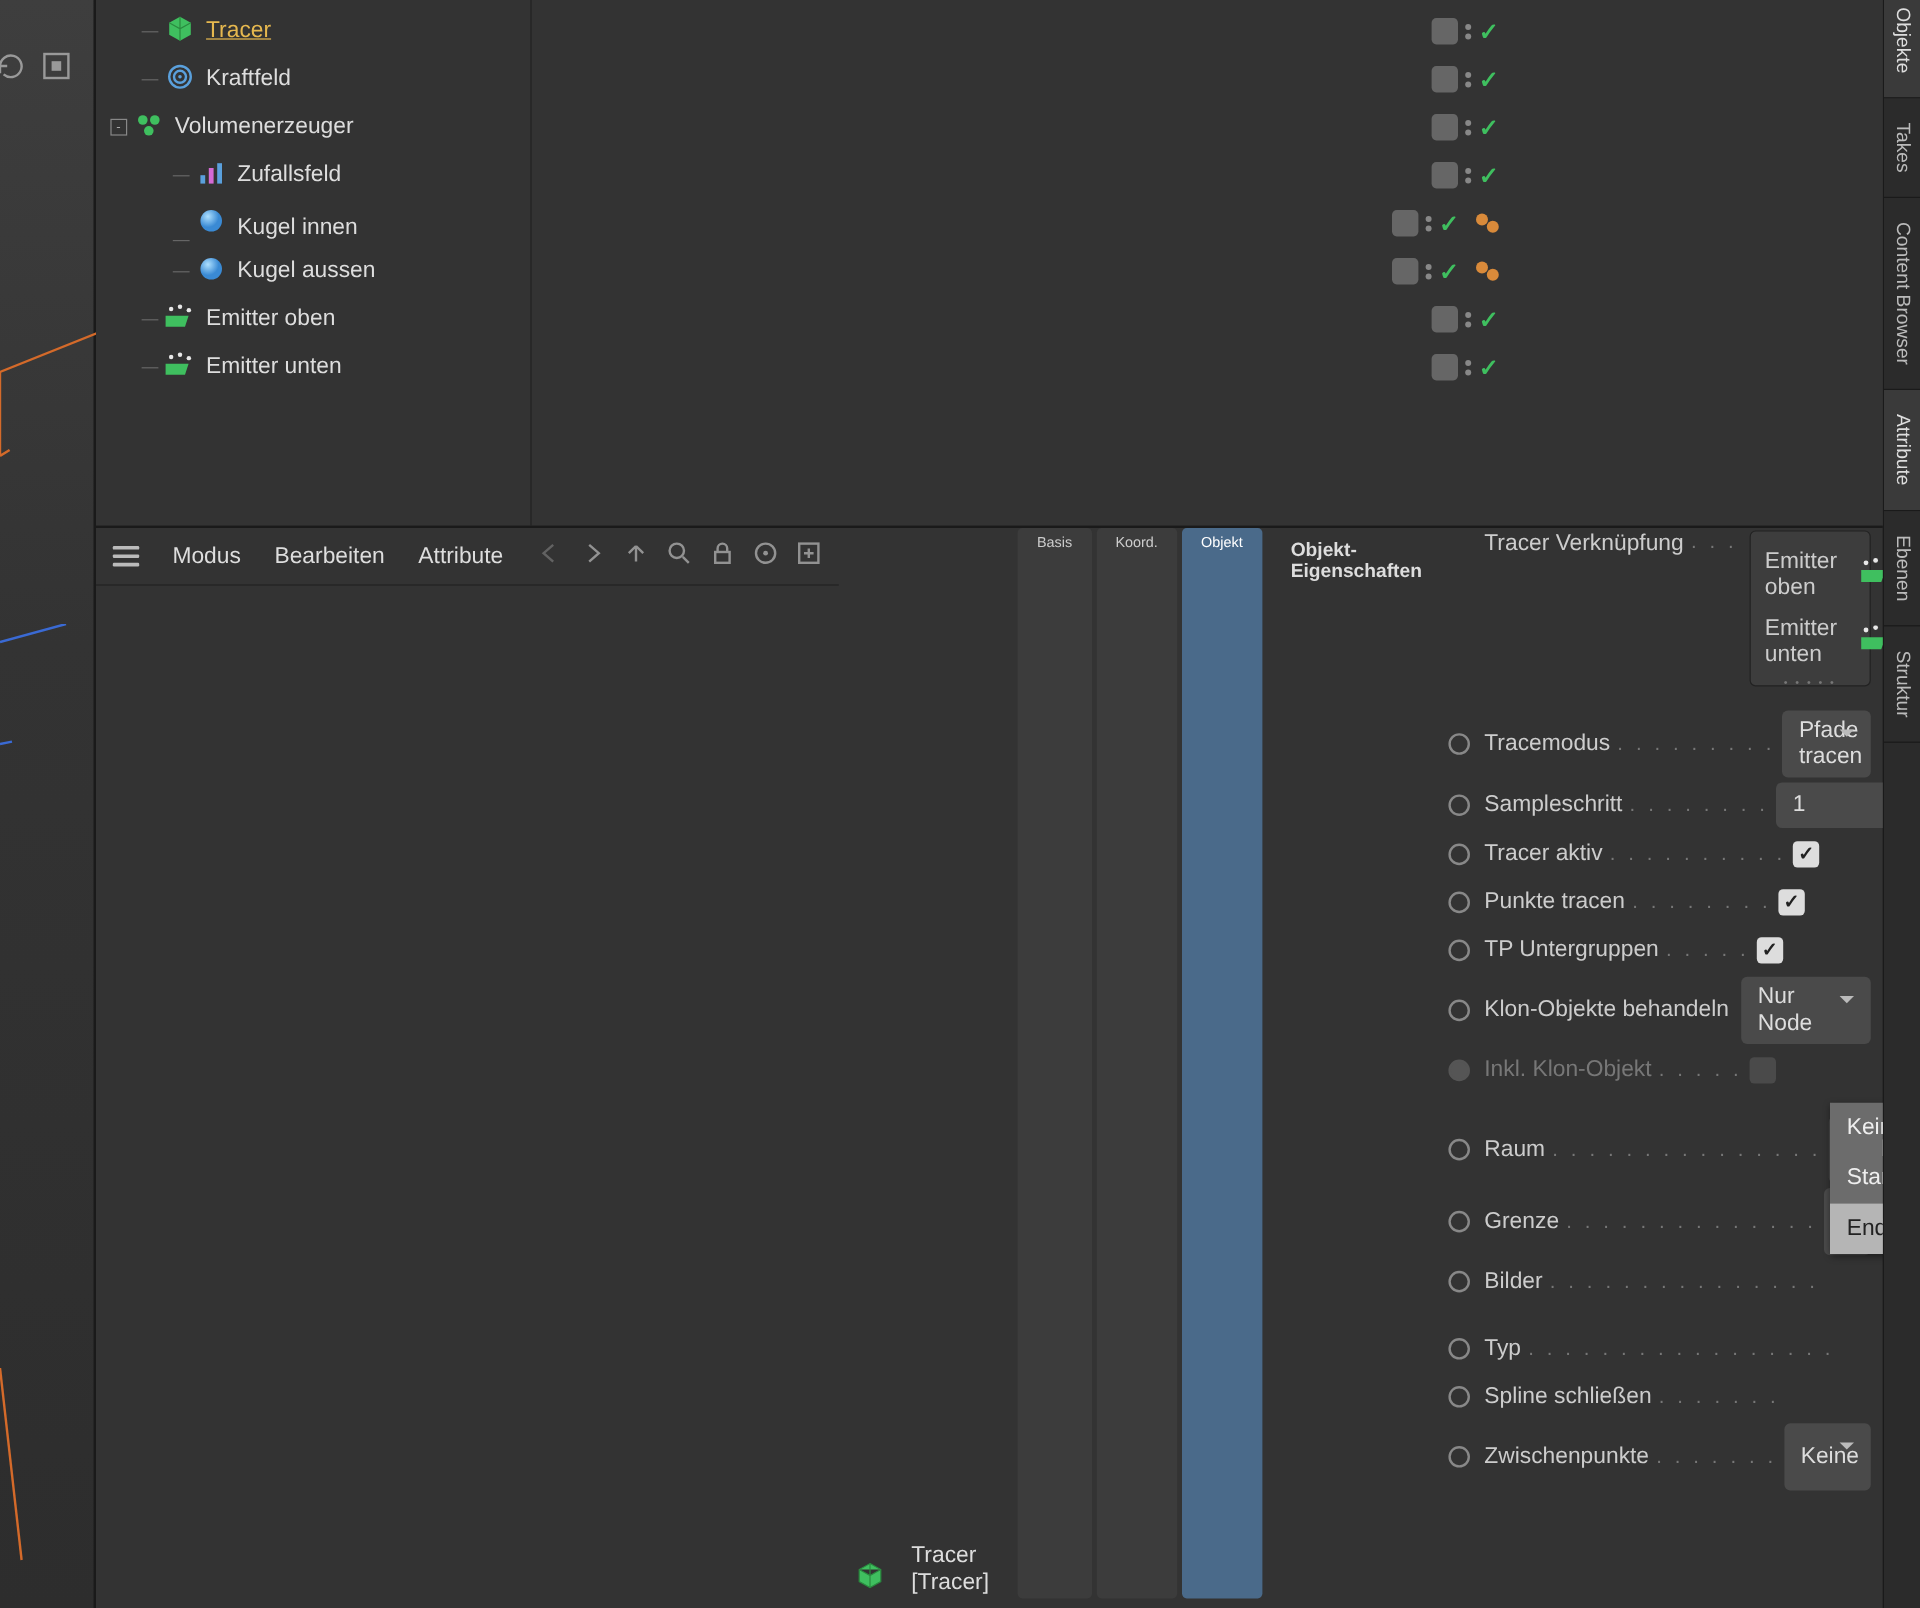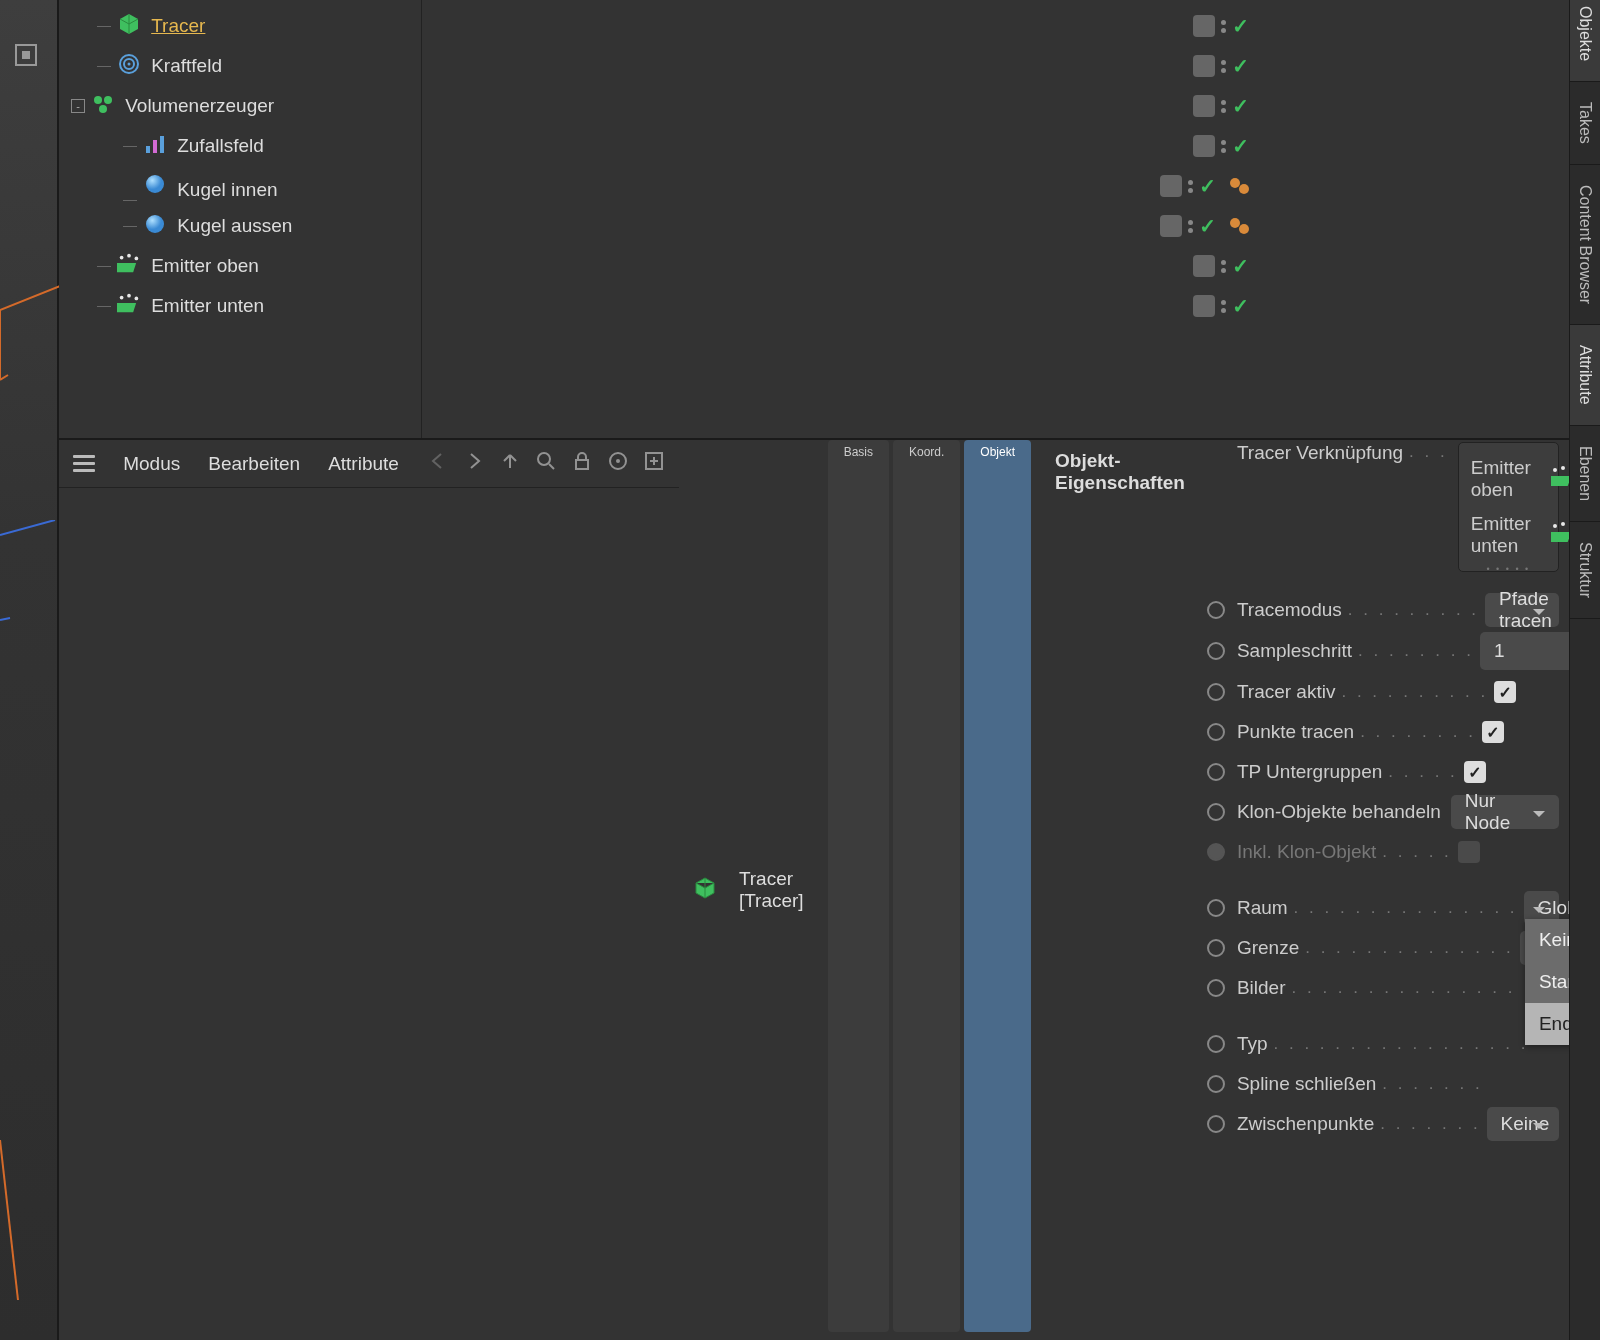--- a/index.html
+++ b/index.html
@@ -67,42 +67,42 @@
 .am { flex: 1; background: #333; display: flex; flex-direction: row; overflow: hidden; }
 .am-header {
   height: 48px; display: flex; align-items: center; padding: 0 14px; gap: 28px;
   border-bottom: 1px solid #222;
 }
 .hamburger { display: flex; flex-direction: column; gap: 4px; cursor: pointer; }
 .hamburger span { width: 22px; height: 3px; background: #bbb; border-radius: 1px; }
 .am-menu-item { font-size: 19px; color: #ddd; cursor: pointer; }
 .am-header-icons { margin-left: auto; display: flex; gap: 14px; align-items: center; }
 .am-header-icons svg { opacity: 0.7; }
-.am-title { display: flex; align-items: center; padding: 10px 14px; gap: 12px; }
+.am-title { display: flex; align-items: flex-end; padding: 10px 14px; gap: 12px; }
 .am-title-text { font-size: 19px; color: #ddd; }
 .am-tabs { display: flex; gap: 0; padding: 0 10px 8px; }
 .am-tab { padding: 5px 16px; background: #3c3c3c; color: #ccc; font-size: 12px; border-radius: 4px; margin-right: 4px; cursor: pointer; }
 .am-tab.active { background: #4a6a8a; color: #fff; }
-.am-section-h { font-size: 19px; font-weight: 600; color: #ddd; padding: 10px 10px 14px; }
+.am-section-h { font-size: 16px; font-weight: 600; color: #ddd; padding: 10px 10px 14px; }
 .am-body { padding: 0 10px; }
 .am-row { display: flex; align-items: center; min-height: 40px; padding: 2px 0; }
 .am-bullet { width: 18px; height: 18px; border-radius: 50%; border: 2px solid #888; margin-right: 12px; margin-left: 2px; flex-shrink: 0; }
 .am-bullet.off { border-color: #555; background: #555; }
 .am-label { font-size: 19px; color: #ccc; white-space: nowrap; flex-shrink: 0; }
 .am-label.dim { color: #777; }
 .am-dots { color: #777; letter-spacing: 3px; margin: 0 6px; overflow: hidden; flex: 0 1 auto; }
 .am-field { flex: 1; min-width: 0; }
 .link-box {
   background: #3d3d3d; border: 1px solid #222; border-radius: 5px;
   min-height: 100px; padding: 8px 12px; margin-left: 4px; position: relative;
 }
 .link-item { display: flex; align-items: center; gap: 20px; padding: 6px 0; font-size: 19px; }
 .link-handle { position: absolute; bottom: -3px; left: 50%; transform: translateX(-50%); color: #777; letter-spacing: 2px; font-size: 9px; }
 .dropdown {
-  background: #4a4a4a; height: 34px; border-radius: 5px; display: flex; align-items: center;
+  background: #4a4a4a; height: 56px; border-radius: 5px; display: flex; align-items: center;
   padding: 0 14px; color: #ddd; font-size: 19px; position: relative; cursor: pointer;
 }
 .dropdown::after { content: ""; position: absolute; right: 14px; top: 16px; border: 6px solid transparent; border-top-color: #bbb; }
 .numfield {
   background: #4a4a4a; height: 38px; border-radius: 5px; display: flex; align-items: center;
   padding: 0 14px; color: #ddd; font-size: 19px; width: 165px; position: relative;
 }
 .numfield .spinner { position: absolute; right: 6px; top: 4px; display: flex; flex-direction: column; gap: 2px; }
 .numfield .spinner span { border: 5px solid transparent; }
 .numfield .spinner .up { border-bottom-color: #999; }

